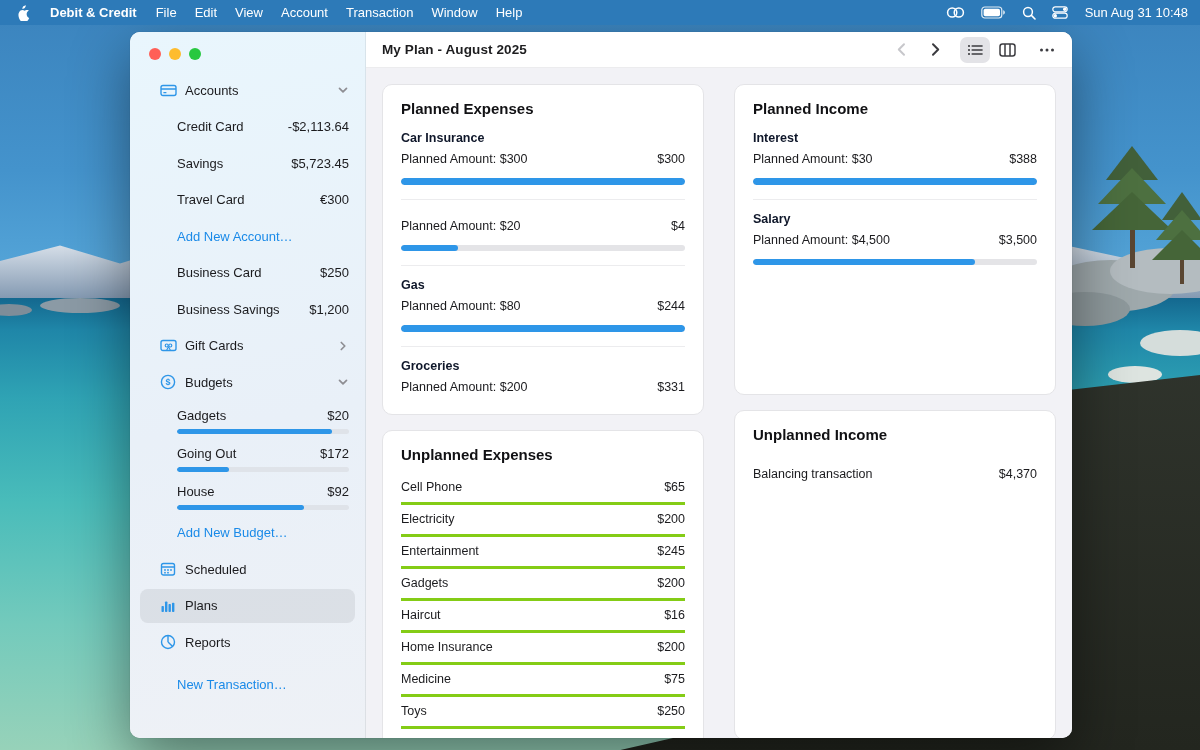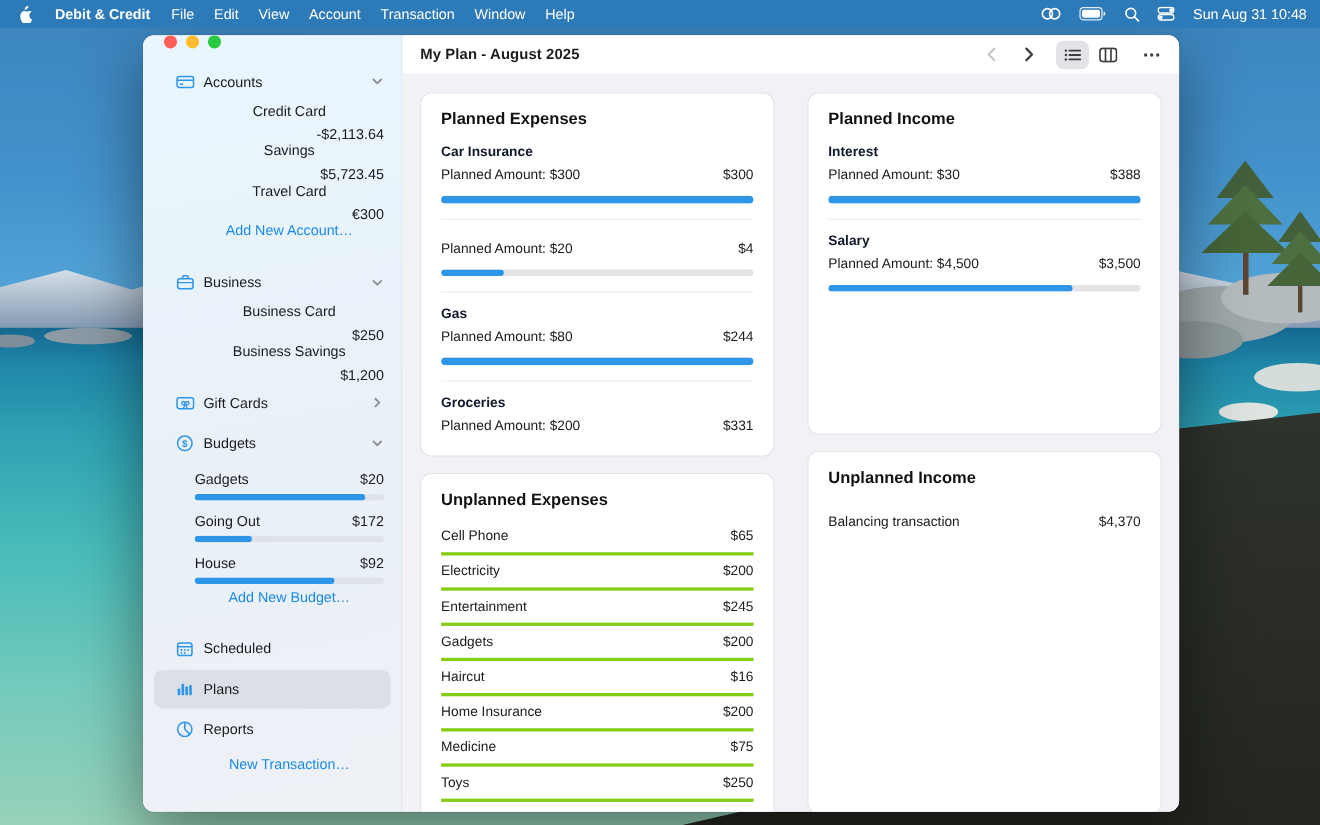--- a/index.html
+++ b/index.html
@@ -52,30 +52,30 @@
   .clock { font-size:13px; font-weight:500; padding-left:6px; white-space:nowrap; }
 
   
   .window { position:absolute; left:130px; top:32px; width:942px; height:706px;
     border-radius:10px; overflow:hidden; display:flex; z-index:20;
     box-shadow:0 22px 60px rgba(0,0,0,.45), 0 0 1px rgba(0,0,0,.3); background:#fff; }
 
   
   .sidebar { width:236px; flex:0 0 236px; height:100%;
     background:linear-gradient(170deg,#e9f6fd 0%,#e9f0f8 55%,#eef1f6 100%);
-    border-right:1px solid rgba(0,0,0,.07); overflow:hidden; }
+    border-right:1px solid rgba(0,0,0,.07); padding-top:16px; overflow:hidden; }
   .lights { display:flex; gap:8px; padding-left:19px; }
   .light { width:12px; height:12px; border-radius:50%; }
   .light.red { background:#ff5f57; } .light.yellow { background:#febc2e; } .light.green { background:#28c840; }
   .side-rows { margin-top:12px; font-size:13px; color:#1b1b1e; }
   .srow { height:36.5px; display:flex; align-items:center; padding:0 16px 0 30px; }
   .srow .s-icon { width:17px; display:flex; align-items:center; margin-right:8px; flex:0 0 17px; }
   .srow .lbl { flex:1; }
   .srow .chev { margin-left:auto; display:flex; align-items:center; }
-  .child { padding-left:47px;flex-direction:column; }
+  .child { padding-left:47px; }
   .child .lbl { flex:1; }
   .child .val { margin-left:auto; }
   .slink { color:#1a8ae8; }
   .budget-row { height:38px; padding:3px 16px 0 47px; display:flex; flex-direction:column; justify-content:center; }
   .budget-top { display:flex; }
   .budget-top .val { margin-left:auto; }
   .btrack { margin-top:6px; height:5.5px; border-radius:3px; background:#dfe3e9; overflow:hidden; }
   .bfill { height:100%; border-radius:3px; background:#2e96e8; }
   .selected-row { position:relative; }
   .selected-row::before { content:""; position:absolute; left:10px; right:10px; top:1px; bottom:1px;
@@ -240,35 +240,20 @@
 
           <div class="srow child">
             <span class="lbl">Travel Card</span>
             <span class="val">€300</span>
           </div>
         </div>
       <div class="srow child">
         <span class="slink">Add New Account…</span>
       </div>
 
-      <div class="srow">
-        <span class="s-icon">
-          <svg width="17" height="15" viewBox="0 0 17 15">
-              <rect x="1.5" y="4.5" width="14" height="9" rx="2" fill="none" stroke="#2e96e8" stroke-width="1.4"></rect>
-              <path d="M6 4.5V3a1.3 1.3 0 0 1 1.3-1.3h2.4A1.3 1.3 0 0 1 11 3v1.5" fill="none" stroke="#2e96e8" stroke-width="1.4"></path>
-              <path d="M1.5 8h14" stroke="#2e96e8" stroke-width="1.2"></path>
-            </svg>
-        </span>
-        <span class="lbl">Business</span>
-        <span class="chev">
-          <svg width="12" height="12" viewBox="0 0 12 12">
-              <path d="M2.5 4.3l3.5 3.5 3.5-3.5" fill="none" stroke="#8e8e93" stroke-width="1.7" stroke-linecap="round" stroke-linejoin="round"></path>
-            </svg>
-        </span>
-      </div>
       <div>
 
           <div class="srow child">
             <span class="lbl">Business Card</span>
             <span class="val">$250</span>
           </div>
 
           <div class="srow child">
             <span class="lbl">Business Savings</span>
             <span class="val">$1,200</span>

